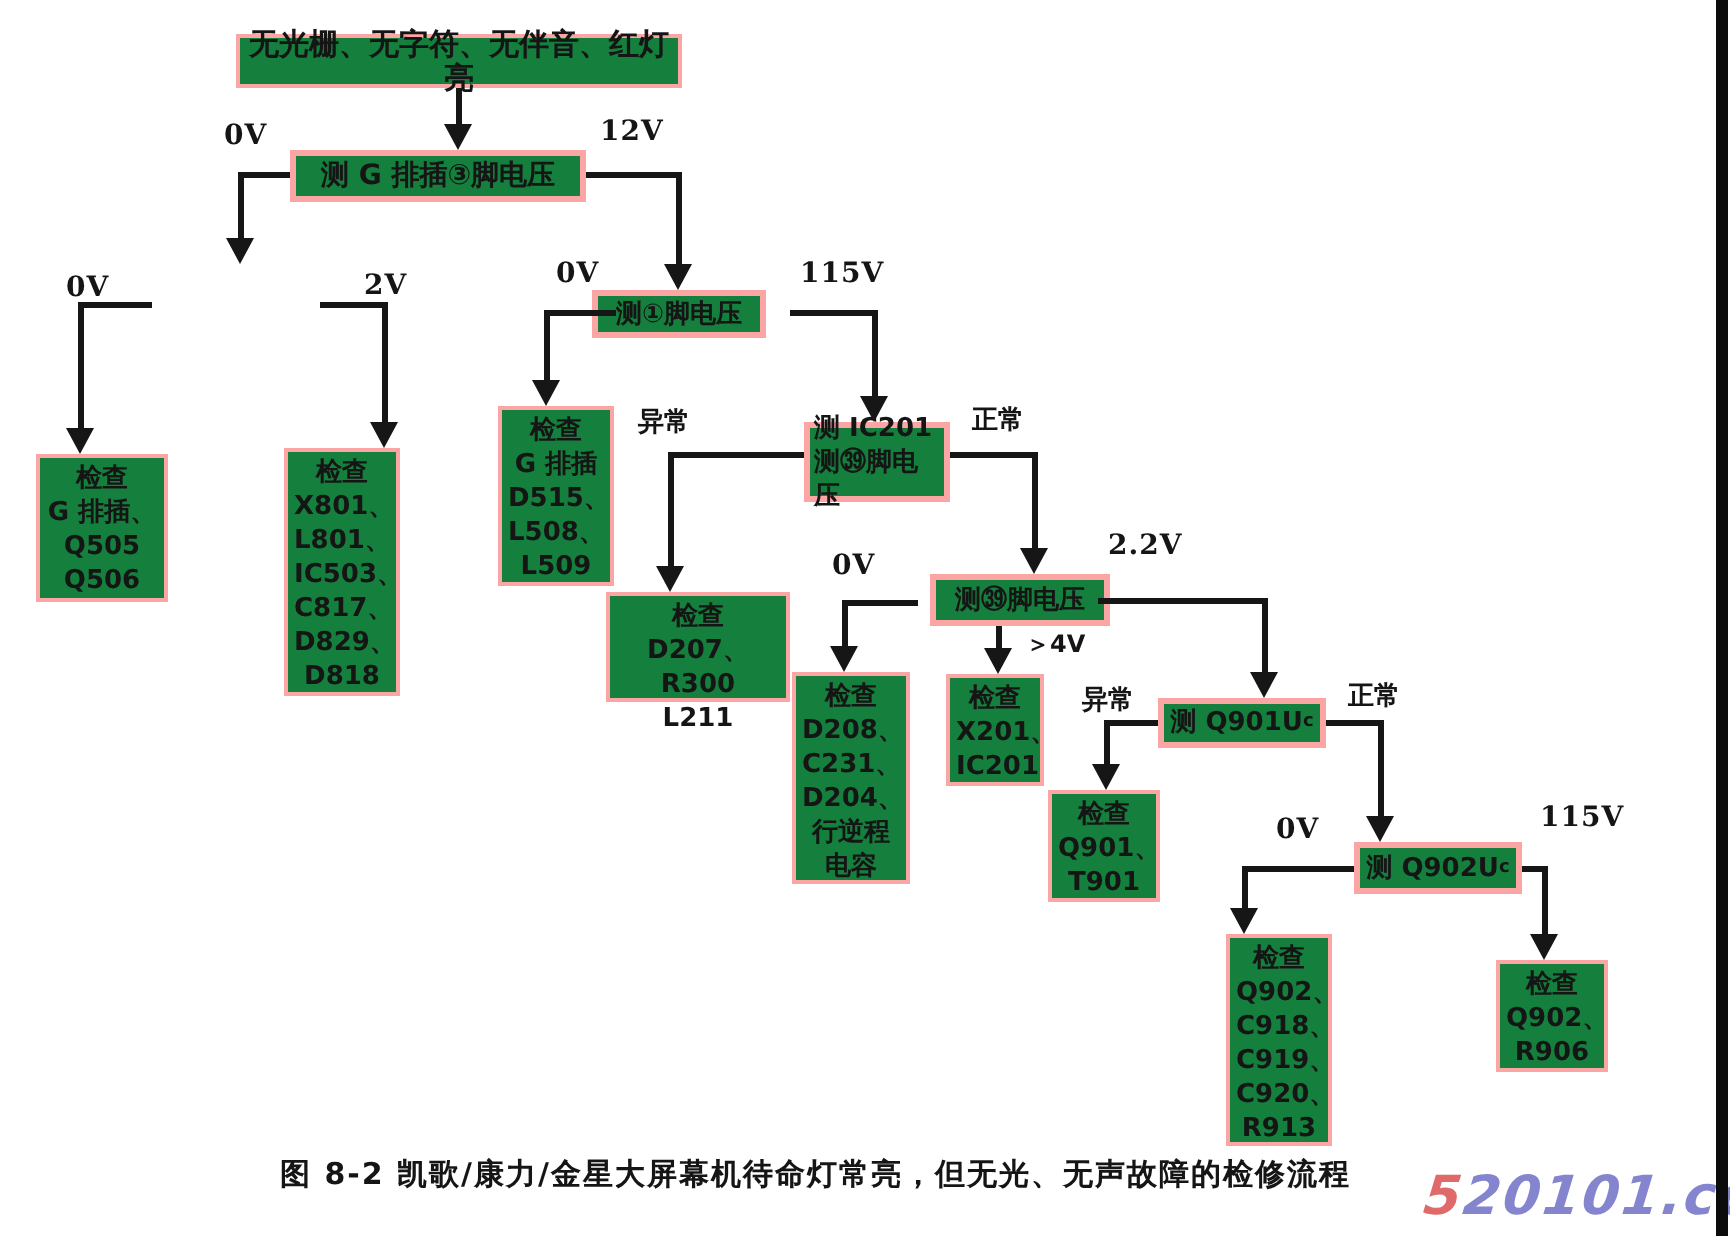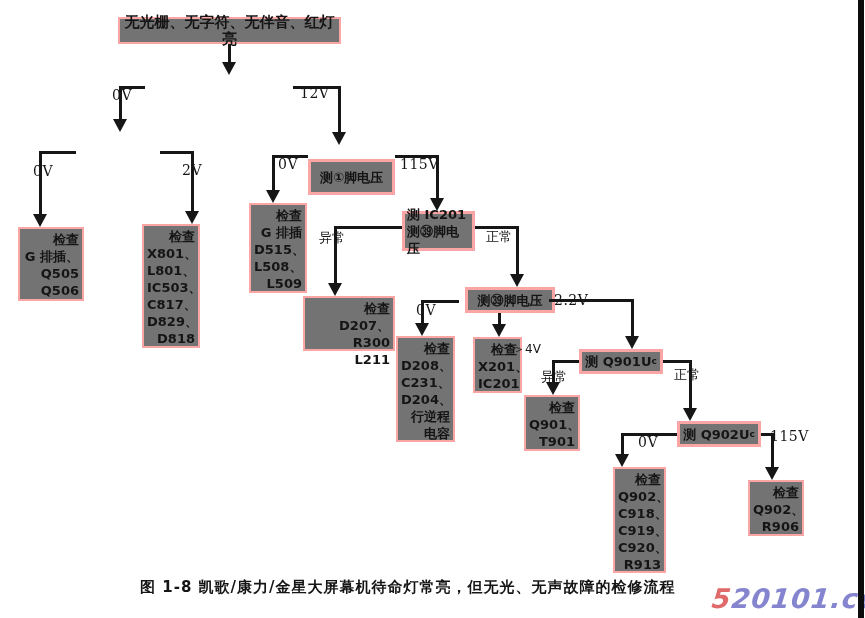--- a/index.html
+++ b/index.html
@@ -1,33 +1,33 @@
 <!DOCTYPE html>
 <html><head>
 <meta charset="utf-8">
 <style>
   html,body{margin:0;padding:0;background:#ffffff;}
   #canvas{
     position:relative;width:865px;height:618px;background:#ffffff;overflow:hidden;
     font-family:"DejaVu Sans",sans-serif;color:#151515;
   }
   .box{
-    position:absolute;border:2px solid #fca5a5;background:#737373;
+    position:absolute;border:2px solid #fca5a5;background:#15803d;
     font-weight:700;font-size:13px;line-height:17px;
     padding:2px 3px;box-sizing:border-box;
   }
   .box .txt{white-space:pre-line;display:block;}
   .test{
     border-width:3px;display:flex;align-items:center;justify-content:center;
     text-align:center;padding:1px 2px;
   }
   .test .txt{white-space:pre-line;}
-  .check{ text-align:right; }
+  .check{ text-align:center; }
   .lbl{
-    position:absolute;font-weight:400;font-size:13px;white-space:nowrap;margin-top:27px;
+    position:absolute;font-weight:700;font-size:13px;white-space:nowrap;
   }
   .volt{font-family:"DejaVu Serif",serif;font-size:14px;letter-spacing:0.5px;}
   .hl{position:absolute;height:3px;background:#161616;}
   .vl{position:absolute;width:3px;background:#161616;}
   .ah{
     position:absolute;width:0;height:0;
     border-left:7px solid transparent;border-right:7px solid transparent;
     border-top:13px solid #161616;
   }
   .caption{
@@ -46,40 +46,43 @@
 </style>
 </head>
 <body>
 
 <div id="canvas">
 
   <div class="box test" style="left:118px;top:17px;width:223px;height:27px;font-size:15px;border-width:2px;">
     <span class="txt">无光栅、无字符、无伴音、红灯亮</span>
   </div>
 
+  <div class="box test" style="left:145px;top:75px;width:148px;height:26px;font-size:14px;">
+    <span class="txt">测 G 排插③脚电压</span>
+  </div>
 
 
   <div class="box check" style="left:18px;top:227px;width:66px;height:74px;">
     <span class="txt">检查
 G 排插、
 Q505
 Q506</span>
   </div>
 
   <div class="box check" style="left:142px;top:224px;width:58px;height:124px;">
     <span class="txt">检查
 X801、
 L801、
 IC503、
 C817、
 D829、
 D818</span>
   </div>
 
-  <div class="box test" style="left:308px;top:145px;width:87px;height:36px;margin-top:14px;">
+  <div class="box test" style="left:296px;top:145px;width:87px;height:24px;">
     <span class="txt">测①脚电压</span>
   </div>
 
   <div class="box check" style="left:249px;top:203px;width:58px;height:90px;">
     <span class="txt">检查
 G 排插
 D515、
 L508、
 L509</span>
   </div>
@@ -216,21 +219,21 @@
   <div class="ah" style="left:683px;top:408px;"></div>
 
   <div class="hl" style="left:621px;top:433px;width:56px;"></div>
   <div class="vl" style="left:621px;top:433px;height:22px;"></div>
   <div class="ah" style="left:615px;top:454px;"></div>
 
   <div class="hl" style="left:761px;top:433px;width:13px;"></div>
   <div class="vl" style="left:771px;top:433px;height:35px;"></div>
   <div class="ah" style="left:765px;top:467px;"></div>
 
-  <div class="caption">图 1-8  凯歌/康力/金星大屏幕机待命灯常亮，但无光、无声故障的检修流程</div>
+  <div class="caption">图 8-2  凯歌/康力/金星大屏幕机待命灯常亮，但无光、无声故障的检修流程</div>
 
   <div class="watermark">
     <span class="wm-first">5</span><span class="wm-rest">20101.com</span>
   </div>
 
   <div class="edgebar" style="left:858px;top:0;width:6px;height:618px;"></div>
 
 </div>
 
 </body></html>

